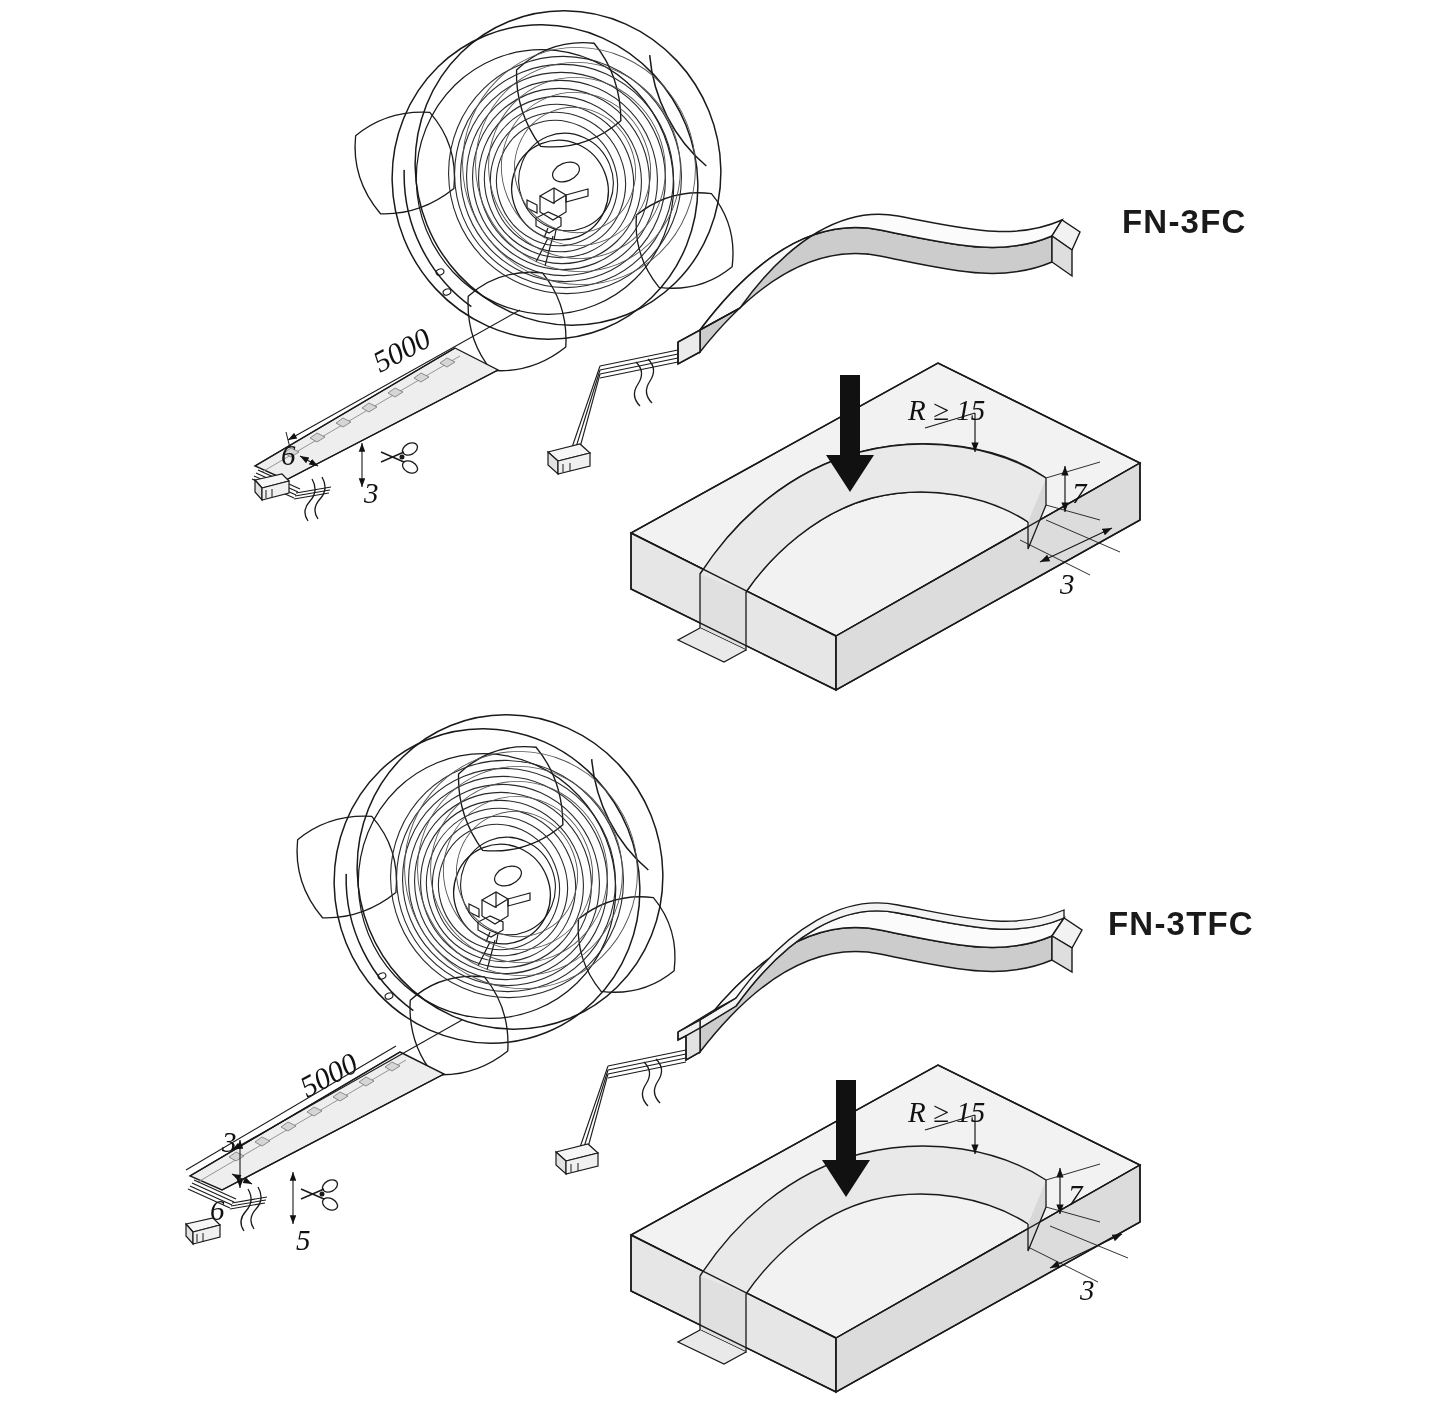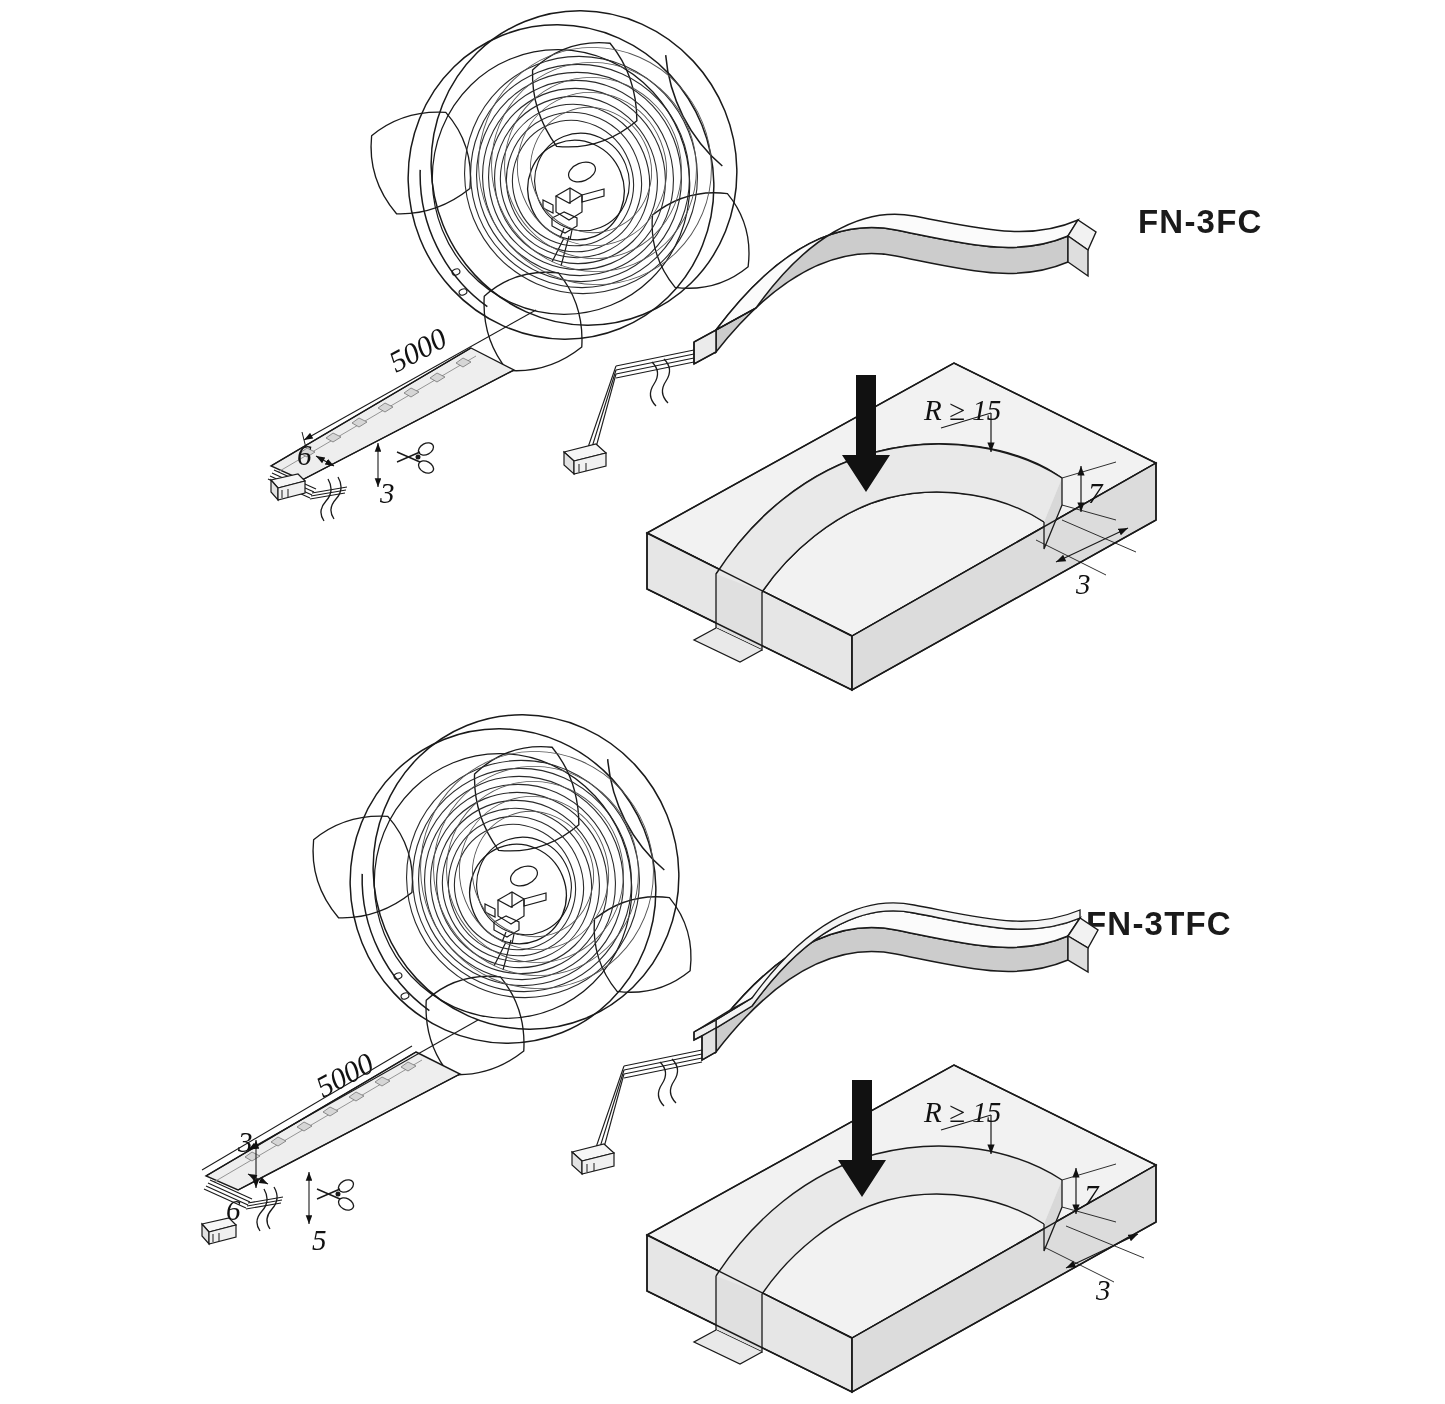--- a/index.html
+++ b/index.html
@@ -15,21 +15,20 @@
     width: 1445px;
     height: 1404px;
     background: #ffffff;
     overflow: hidden;
   }
   .panel {
     position: absolute;
     left: 0;
     width: 1258px;
     height: 702px;
-    margin-left: 16px;
   }
   #panel-top  { top: 0; }
   #panel-bot  { top: 702px; }
 
   .model-label {
     position: absolute;
     font-family: "Liberation Sans", sans-serif;
     font-weight: bold;
     font-size: 33px;
     letter-spacing: 1.2px;
@@ -300,21 +299,21 @@
         <line x1="1046" y1="520" x2="1120" y2="552" stroke-width="0.9"></line>
       </g>
       <text class="dimtext" font-size="29" x="908" y="420">R ≥ 15</text>
       <text class="dimtext" font-size="29" x="1072" y="503">7</text>
       <text class="dimtext" font-size="29" x="1060" y="594">3</text>
     </svg>
   </div>
 
   <div class="panel" id="panel-bot">
 
-    <div class="model-label" id="label-bot" style="left:1070px; top:203px;">FN-3TFC</div>
+    <div class="model-label" id="label-bot" style="left:1108px; top:203px;">FN-3TFC</div>
 
     <svg class="art" viewBox="0 0 1445 702">
       <defs>
         <marker id="ar-b" markerWidth="9" markerHeight="9" refX="8" refY="3" orient="auto">
           <path d="M0,0 L8,3 L0,6 z" fill="#111"></path>
         </marker>
         <marker id="ar-b2" markerWidth="9" markerHeight="9" refX="0" refY="3" orient="auto">
           <path d="M8,0 L0,3 L8,6 z" fill="#111"></path>
         </marker>
       </defs>

